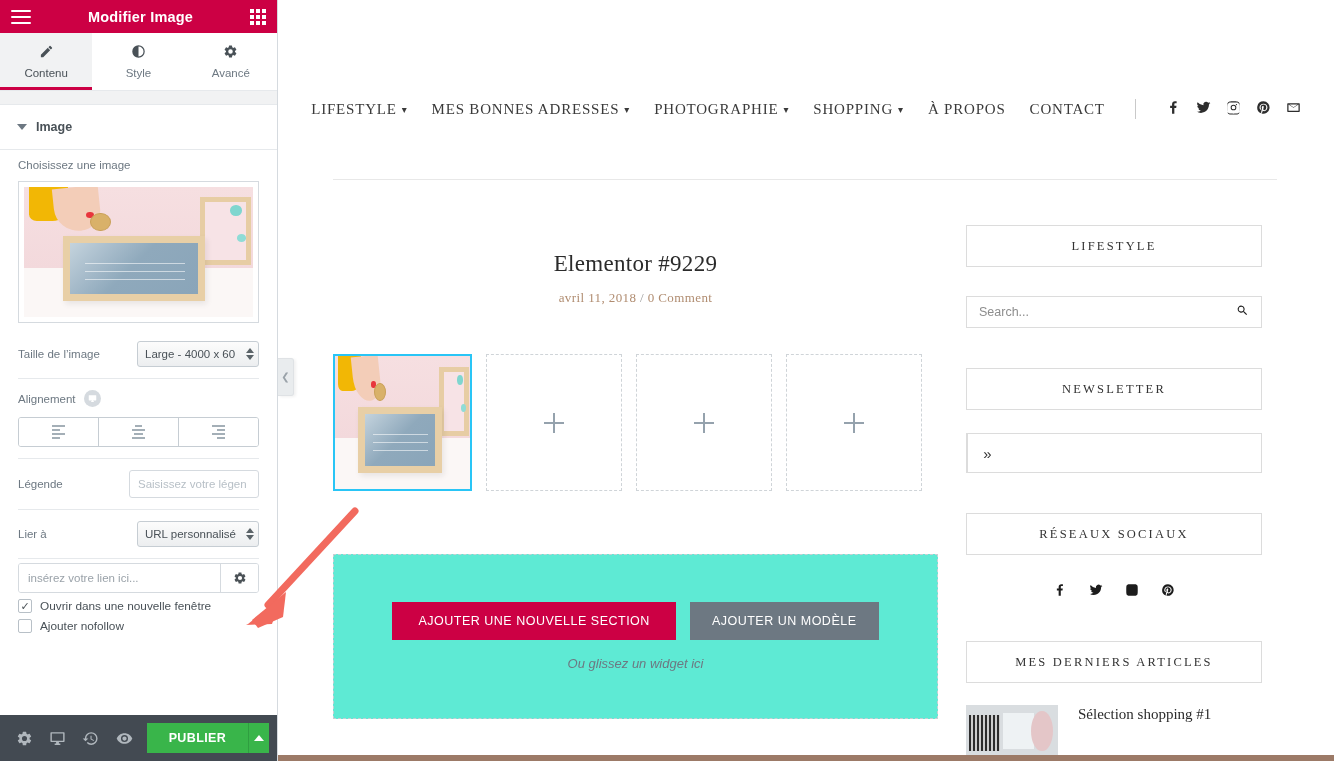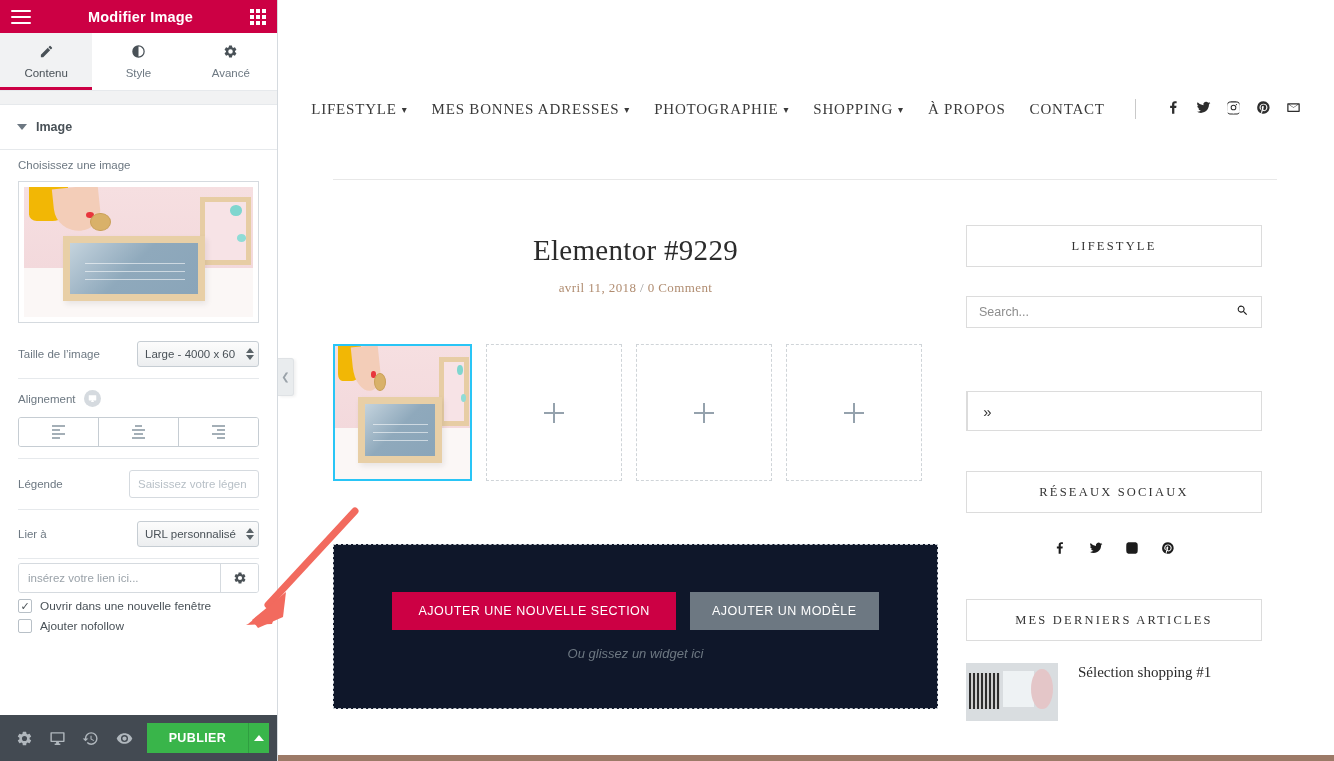--- a/index.html
+++ b/index.html
@@ -221,22 +221,22 @@
   .social-row svg { width: 15px; height: 15px; fill: #2d2d2d; cursor: pointer; }
 
   .nav-divider { height: 1px; background: #e8e8e8; margin: 60px 57px 0 55px; }
 
   .content-wrap { display: flex; padding: 0; }
   .main-col { width: 660px; padding-left: 55px; }
   .side-col { width: 296px; margin-left: 28px; }
 
   .post-title {
     text-align: center; font-family: "Liberation Serif", serif;
-    font-size: 29px; color: #2b2b2b; font-weight: normal;
-    margin-top: 54px; letter-spacing: .3px;
+    font-size: 23px; color: #2b2b2b; font-weight: normal;
+    margin-top: 71px; letter-spacing: .3px;
   }
   .post-meta {
     text-align: center; margin-top: 13px;
     font-family: "Liberation Serif", serif;
     font-size: 13px; color: #b08c70; letter-spacing: .4px;
   }
   .post-meta .sep { color: #9a9a9a; }
   .post-meta a { color: #b08c70; text-decoration: none; cursor: pointer; }
 
   .gallery { display: flex; gap: 14px; margin-top: 48px; }
@@ -255,21 +255,21 @@
   .plus::before, .plus::after { content: ""; position: absolute; background: #95a2ad; }
   .plus::before { left: 0; right: 0; top: 9px; height: 2px; }
   .plus::after { top: 0; bottom: 0; left: 9px; width: 2px; }
 
   .add-section-area {
     margin-top: 63px;
     border: 1px dashed #c9ced3;
     height: 165px;
     display: flex; flex-direction: column;
     align-items: center; justify-content: center;
-    background: #0f172a;
+    background: #5eead4;
   }
   .asa-btns { display: flex; gap: 14px; }
   .btn-new-section {
     background: #cc0044; color: #fff; border: none;
     padding: 0 26px; height: 38px; font-size: 12.5px;
     letter-spacing: .5px; cursor: pointer;
     font-family: "Liberation Sans", sans-serif;
   }
   .btn-template {
     background: #6d7882; color: #fff; border: none;
@@ -618,20 +618,21 @@
         <div class="widget-title">LIFESTYLE</div>
         <div class="search-box">
           <input type="text" placeholder="Search..." style="">
           <span><svg viewBox="0 0 24 24">
                 <path d="M15.5 14h-.79l-.28-.27a6.5 6.5 0 1 0-.7.7l.27.28v.79l5 4.99L20.49 19l-4.99-5zm-6 0a4.5 4.5 0 1 1 0-9 4.5 4.5 0 0 1 0 9z"></path>
               </svg></span>
         </div>
 
         <div class="gap-40"></div>
 
+        <div class="widget-title">NEWSLETTER</div>
         <div class="mail-box">
           <div class="mail-btn">»</div>
         </div>
 
         <div class="gap-40"></div>
 
         <div class="widget-title">RÉSEAUX SOCIAUX</div>
         <div class="social-widget">
           <span><svg viewBox="0 0 24 24">
                 <path d="M15.12 5.32H17V2.14A26.11 26.11 0 0 0 14.26 2c-2.72 0-4.58 1.66-4.58 4.7v2.62H6.61v3.56h3.07V22h3.68v-9.12h2.95l.46-3.56h-3.41V7.05c0-1.03.28-1.73 1.76-1.73z"></path>

